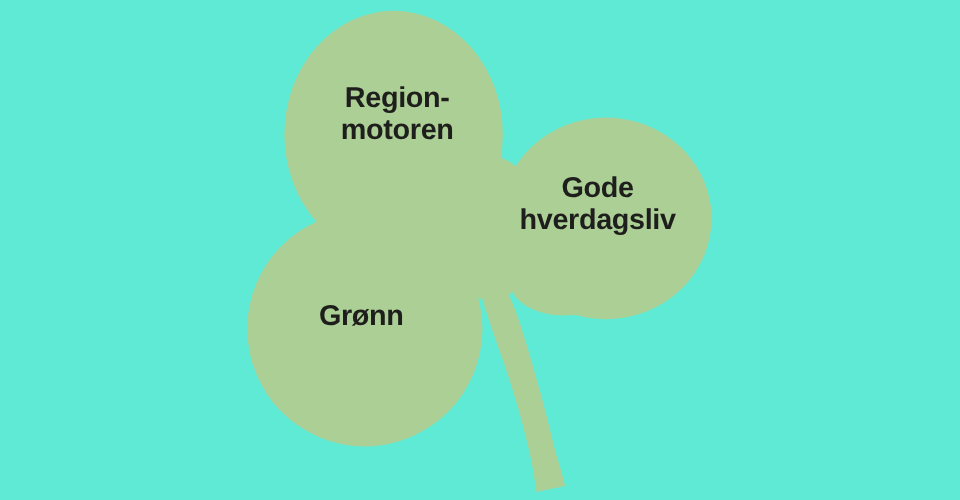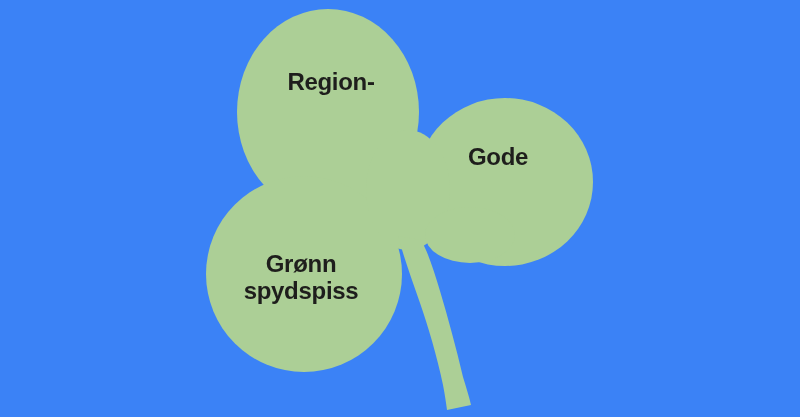--- a/index.html
+++ b/index.html
@@ -4,21 +4,21 @@
 <style>
   html, body {
     margin: 0;
     padding: 0;
     background: #000000;
   }
   .stage {
     position: relative;
     width: 800px;
     height: 417px;
-    background: #3b82f6;
+    background: #5eead4;
     overflow: hidden;
     font-family: "Liberation Sans", sans-serif;
   }
   .clover-svg {
     position: absolute;
     left: 0;
     top: 0;
     width: 800px;
     height: 417px;
     display: block;
@@ -61,24 +61,25 @@
              C 428,326 437,356 443,385
              C 445,395 446,403 447,410
              L 471,405
              C 469,396 466,387 463,377
              C 456,347 448,318 440,291
              C 434,271 428,252 421,240 Z" fill="#accf96"></path>
   </svg>
 
   <div class="leaf-label label-region">
     <span>Region-</span>
+    <span>motoren</span>
   </div>
 
   <div class="leaf-label label-gode">
     <span>Gode</span>
+    <span>hverdagsliv</span>
   </div>
 
   <div class="leaf-label label-gronn">
     <span>Grønn</span>
-    <span>spydspiss</span>
   </div>
 
 </div>
 
 </body></html>

